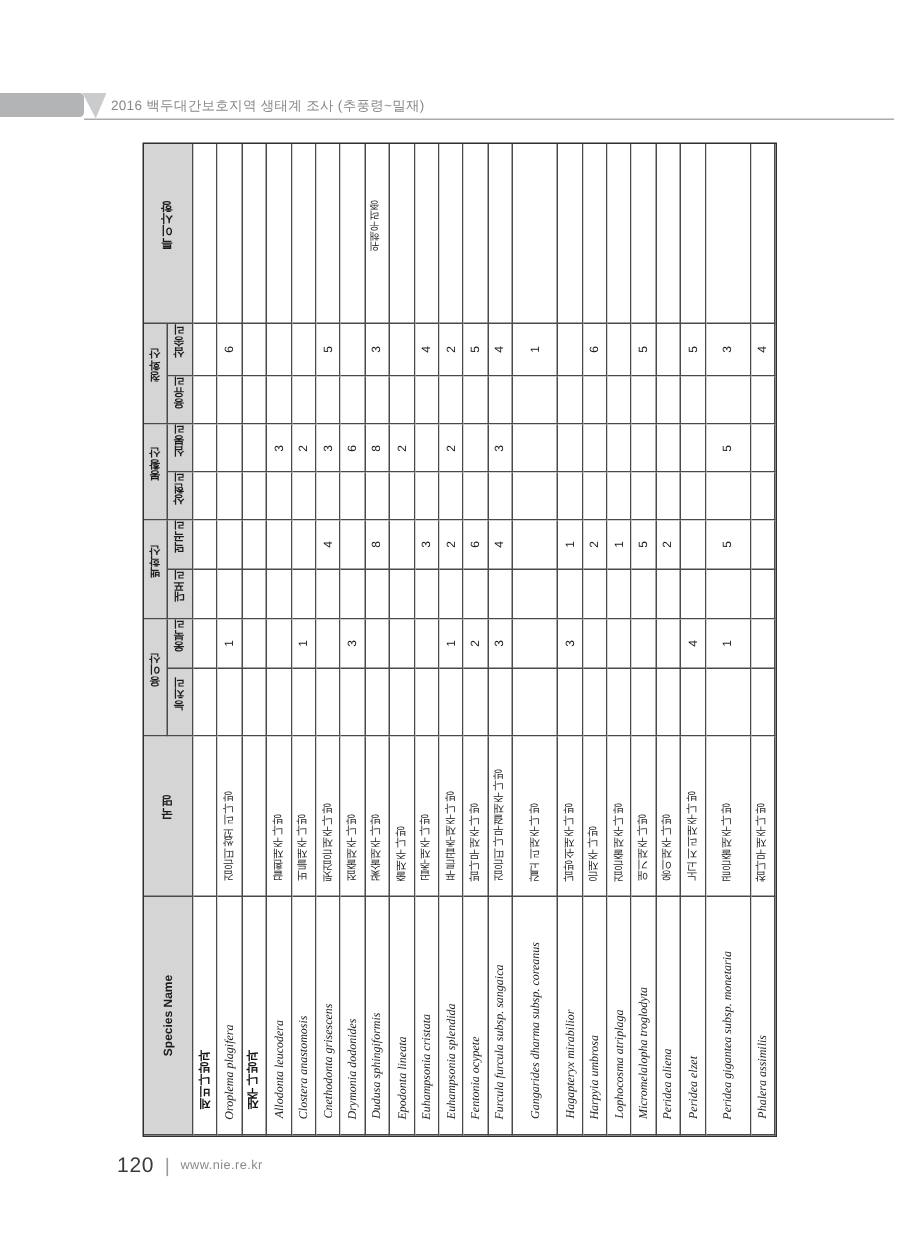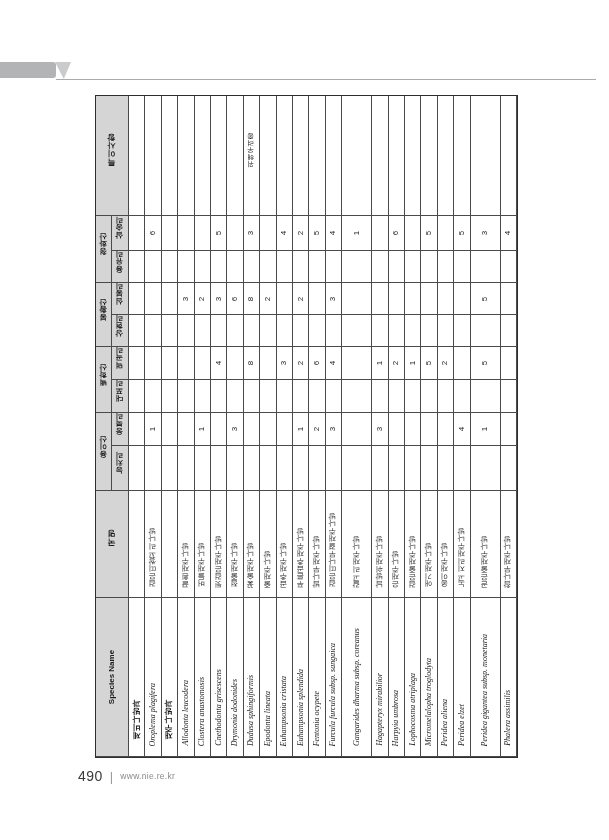--- a/index.html
+++ b/index.html
@@ -41,20 +41,21 @@
   #footer .psep{font-size:13px;color:#9a9a9a;}
   #footer .purl{font-size:8.5px;color:#8a8a8a;letter-spacing:0.3px;}
 </style>
 </head>
 <body>
 
 <div id="page">
 
   <div id="banner-bar"></div>
   <div id="banner-chevron"></div>
+  <div id="banner-title">2016 백두대간보호지역 생태계 조사 (추풍령~밀재)</div>
   <div id="banner-rule"></div>
 
   <div id="tbl">
       <div class="cell hdrbg" style="left: 0px; top: 0px; width: 33px; height: 120px;">
         <span class="vtext hdr vc">특이사항</span>
       </div>
       <div class="cell hdrbg" style="left: 0px; top: 120px; width: 16px; height: 67px;">
         <span class="vtext grp vc">청화산</span>
       </div>
       <div class="cell hdrbg" style="left: 16px; top: 120px; width: 17px; height: 35px;">
@@ -506,17 +507,17 @@
       <div class="cell" style="left: 404.6px; top: 350px; width: 16.4px; height: 45px;"></div>
       <div class="cell" style="left: 404.6px; top: 395px; width: 16.4px; height: 107px;">
         <span class="vtext kor vb wrap" style="bottom: 4px; max-height: 100px;">참나무재주나방</span>
       </div>
       <div class="cell" style="left: 404.6px; top: 502px; width: 16.4px; height: 159px;">
         <span class="vtext lat vb wrap" style="bottom: 10px; max-height: 142px;">Phalera assimilis</span>
       </div>
     </div>
 
   <div id="footer">
-    <span class="pnum">490</span>
+    <span class="pnum">120</span>
     <span class="psep">|</span>
     <span class="purl">www.nie.re.kr</span>
   </div>
 </div>
 
 </body></html>

